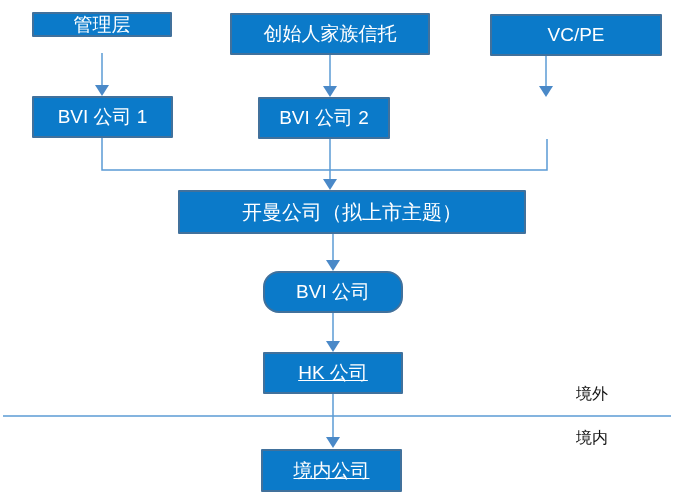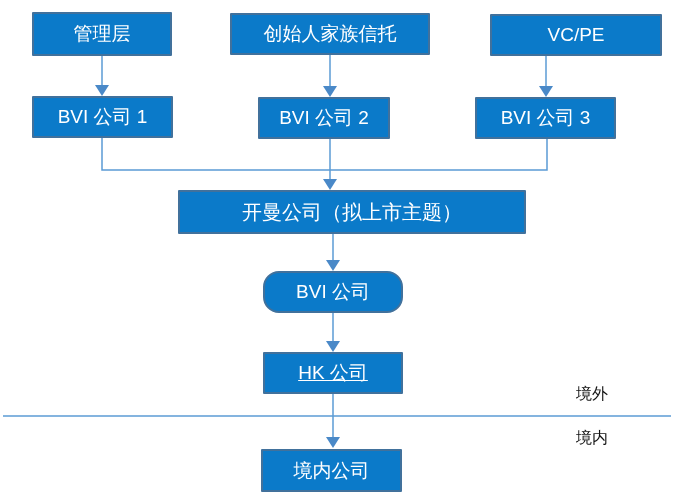--- a/index.html
+++ b/index.html
@@ -26,30 +26,30 @@
     background: var(--box-fill);
     border: 2px solid var(--box-border);
     color: var(--box-text);
     display: flex;
     align-items: center;
     justify-content: center;
     font-size: 19px;
     white-space: nowrap;
     border-radius: 1px;
   }
-  .node-management   { left: 32px;  top: 12px;  width: 140px; height: 44px; }
+  .node-management   { left: 32px;  top: 12px;  width: 140px; height: 25px; }
   .node-founder-trust{ left: 230px; top: 13px;  width: 200px; height: 42px; }
   .node-vc-pe        { left: 490px; top: 14px;  width: 172px; height: 42px; }
   .node-bvi-1        { left: 32px;  top: 96px;  width: 141px; height: 42px; }
   .node-bvi-2        { left: 258px; top: 97px;  width: 132px; height: 42px; }
   .node-bvi-3        { left: 475px; top: 97px;  width: 141px; height: 42px; }
   .node-cayman       { left: 178px; top: 190px; width: 348px; height: 44px; font-size: 20px; }
   .node-bvi-mid      { left: 263px; top: 271px; width: 140px; height: 42px; border-radius: 16px; }
   .node-hk           { left: 263px; top: 352px; width: 140px; height: 42px; text-decoration: underline; }
-  .node-domestic     { left: 261px; top: 449px; width: 141px; height: 43px; }
+  .node-domestic     { left: 261px; top: 449px; width: 141px; height: 43px; text-decoration: underline; }
   .region-label {
     position: absolute;
     color: var(--label-text);
     font-size: 16px;
     white-space: nowrap;
     font-family: Liberation Mono, monospace;
   }
   .label-offshore { left: 576px; top: 384px; }
   .label-onshore  { left: 576px; top: 428px; text-align: center; }
 </style>
@@ -105,21 +105,20 @@
   <div class="node node-management">管理层</div>
 
   <div class="node node-founder-trust">创始人家族信托</div>
 
   <div class="node node-vc-pe">VC/PE</div>
 
   <div class="node node-bvi-1">BVI 公司 1</div>
 
   <div class="node node-bvi-2">BVI 公司 2</div>
 
-  <div class="node node-bvi-3">BVI 公司 3</div>
 
   <div class="node node-cayman">开曼公司（拟上市主题）</div>
 
   <div class="node node-bvi-mid">BVI 公司</div>
 
   <div class="node node-hk">HK 公司</div>
 
   <div class="node node-domestic">境内公司</div>
 
   <div class="region-label label-offshore">境外</div>

